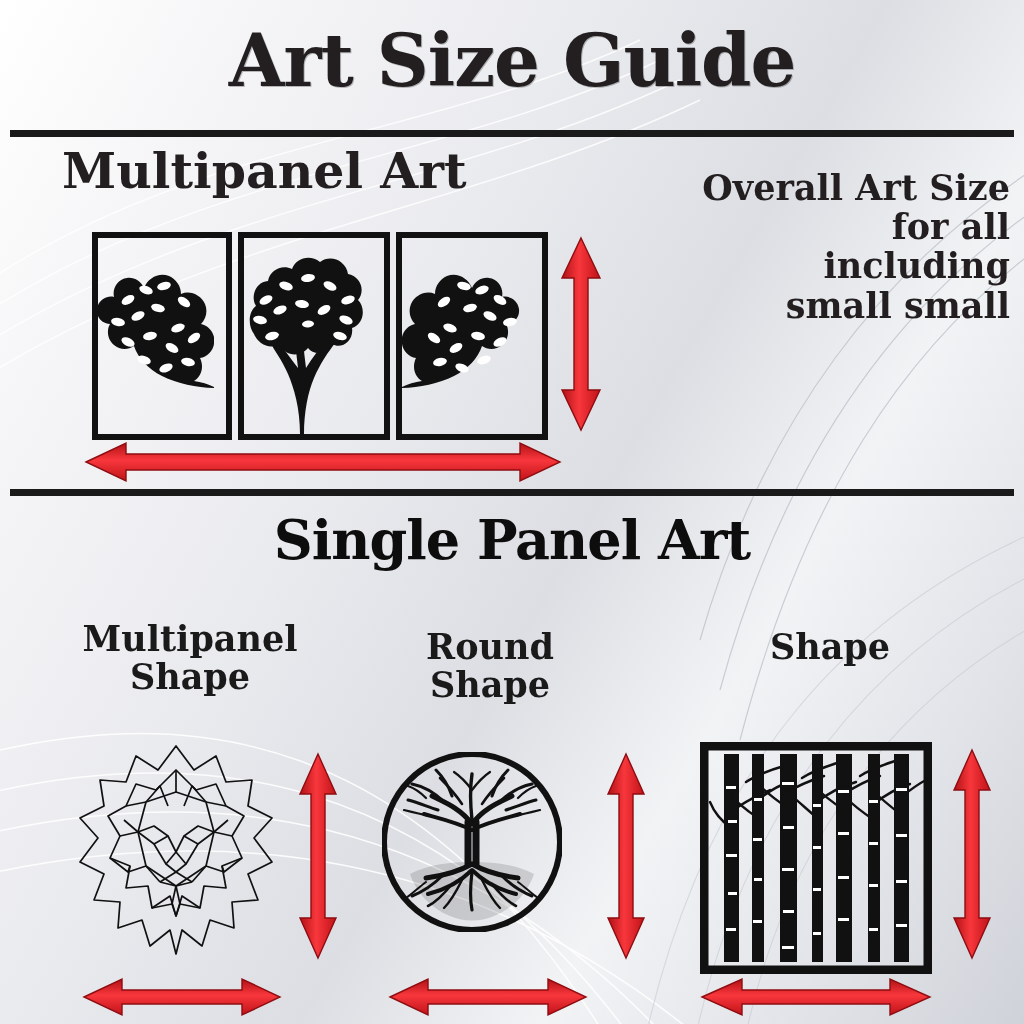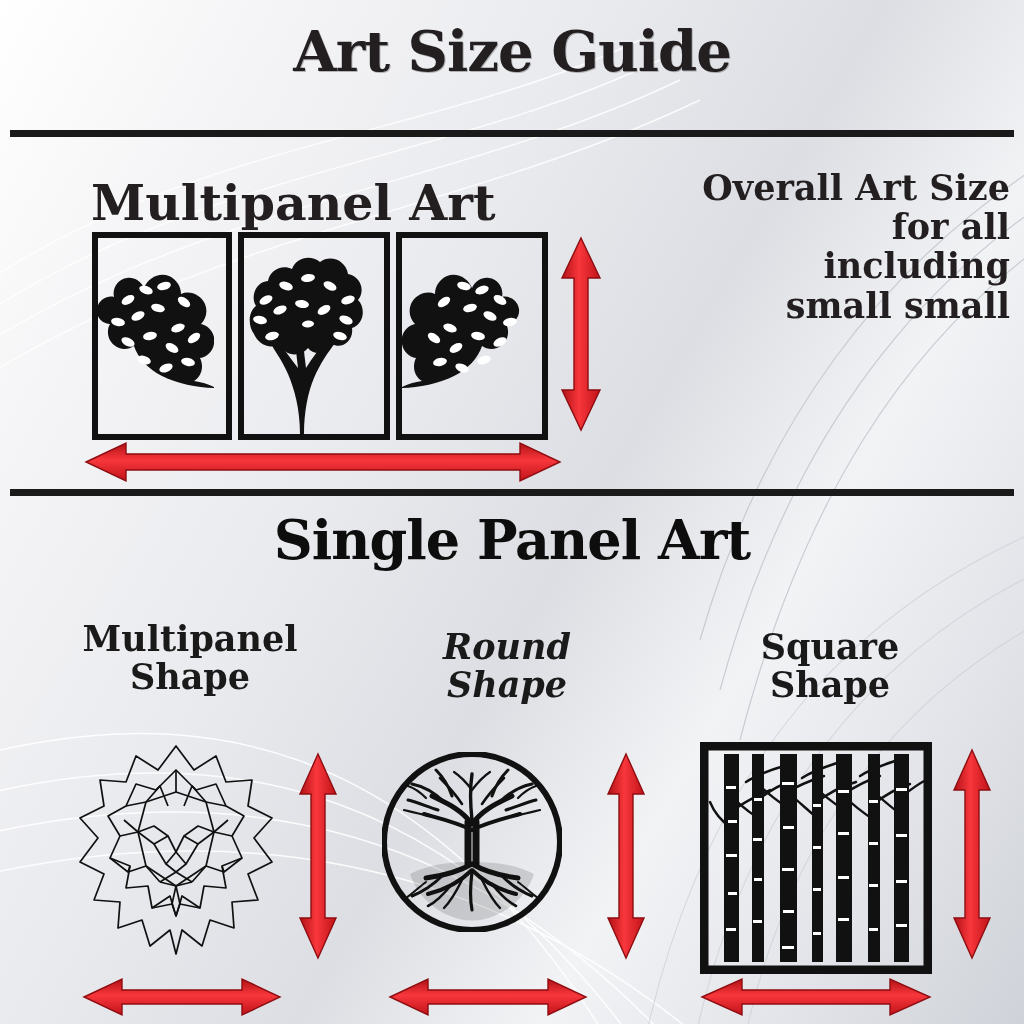--- a/index.html
+++ b/index.html
@@ -29,45 +29,44 @@
   }
 
   .title {
     position: absolute;
     top: 18px;
     left: 0;
     width: 100%;
     text-align: center;
     font-family: "DejaVu Serif", serif;
     font-weight: bold;
-    font-size: 56px;
+    font-size: 72px;
     letter-spacing: -1px;
     color: #231f20;
     text-shadow: 1px 1px 0 rgba(0,0,0,0.25);
   }
 
   .rule {
     position: absolute;
     left: 10px;
     width: 1004px;
     height: 7px;
     background: #1a1a1a;
   }
   .rule.r1 { top: 130px; }
   .rule.r2 { top: 489px; }
 
   .sec1-heading {
     position: absolute;
-    top: 174px;
+    top: 142px;
     left: 62px;
     font-family: "DejaVu Serif", serif;
     font-weight: bold;
     font-size: 49px;
     color: #231f20;
-    margin-left: 29px;
   }
 
   .sec1-note {
     position: absolute;
     top: 168px;
     left: 610px;
     width: 400px;
     text-align: right;
     font-family: "DejaVu Serif", serif;
     font-weight: bold;
@@ -92,21 +91,21 @@
   .shape-label {
     position: absolute;
     text-align: center;
     font-family: "DejaVu Serif", serif;
     font-weight: bold;
     font-size: 35px;
     line-height: 1.08;
     color: #1a1a1a;
   }
   .lbl-irregular { top: 620px; left: 40px;  width: 300px; }
-  .lbl-round     { top: 628px; left: 372px; width: 270px; font-style: italic; }
+  .lbl-round     { top: 628px; left: 355px; width: 270px; }
   .lbl-square    { top: 628px; left: 690px; width: 280px; }
 
   .panels {
     position: absolute;
     top: 232px;
     left: 92px;
     width: 460px;
     height: 208px;
     display: flex;
     gap: 6px;
@@ -280,21 +279,20 @@
 
   <div class="shape-label lbl-irregular">
     <div>Multipanel</div>
     <div>Shape</div>
   </div>
   <div class="shape-label lbl-round">
     <div>Round</div>
     <div>Shape</div>
   </div>
   <div class="shape-label lbl-square">
-    <div>Square</div>
     <div>Shape</div>
   </div>
 
   <svg class="single-art" style="top:740px; left:76px;" width="200" height="232" viewBox="0 0 200 232">
     <g fill="none" stroke="#111" stroke-width="1.7" stroke-linejoin="round">
       <path d="M100,6 L118,30 L140,16 L150,42 L176,40 L172,66 L196,78 L178,98 L196,122 L172,134 L182,160 L156,162 L158,188 L134,180 L126,206 L106,190 L100,214 L94,190 L74,206 L66,180 L42,188 L44,162 L18,160 L28,134 L4,122 L22,98 L4,78 L28,66 L24,40 L50,42 L60,16 L82,30 Z"></path>
       <path d="M100,30 L120,50 L140,44 L150,66 L168,76 L156,96 L166,118 L146,126 L150,148 L128,146 L124,168 L106,156 L100,176 L94,156 L76,168 L72,146 L50,148 L54,126 L34,118 L44,96 L32,76 L50,66 L60,44 L80,50 Z"></path>
       <path d="M70,62 L100,52 L130,62 L138,92 L130,126 L100,146 L70,126 L62,92 Z"></path>
       <path d="M70,62 L84,46 L92,66 M130,62 L116,46 L108,66"></path>
       <path d="M62,92 L78,86 L92,96 L78,104 Z"></path>

